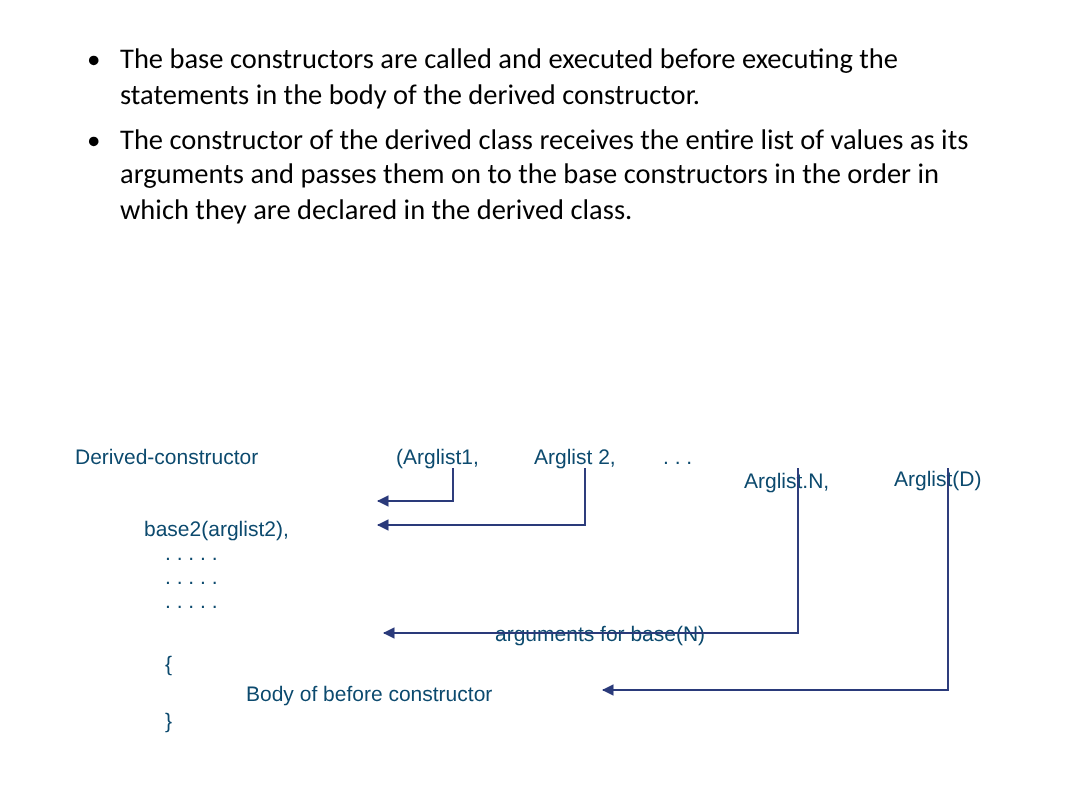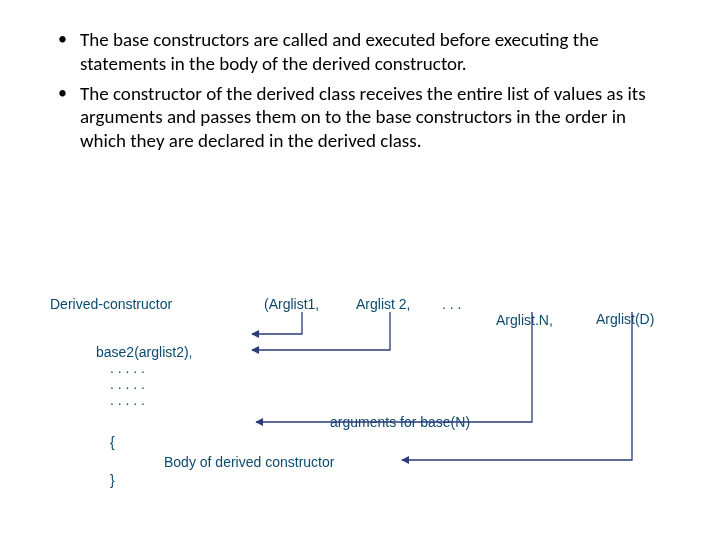--- a/index.html
+++ b/index.html
@@ -62,21 +62,21 @@
   <span class="label" style="left:312px; top:4px;">Arglist 2,</span>
   <span class="label" style="left:398px; top:4px;">. . .</span>
   <span class="label" style="left:452px; top:20px;">Arglist.N,</span>
   <span class="label" style="left:552px; top:19px;">Arglist(D)</span>
 
   <span class="label" style="left:52px; top:52px;">base2(arglist2),</span>
   <span class="label" style="left:66px; top:68px;">. . . . .</span>
   <span class="label" style="left:66px; top:84px;">. . . . .</span>
   <span class="label" style="left:66px; top:100px;">. . . . .</span>
   <span class="label" style="left:66px; top:142px;">{</span>
-  <span class="label" style="left:120px; top:162px;">Body of derived constructor</span>
+  <span class="label" style="left:120px; top:162px;">Body of before constructor</span>
   <span class="label" style="left:66px; top:180px;">}</span>
 
   <span class="label" style="left:286px; top:122px;">arguments for base(N)</span>
 
   <svg width="640" height="198">
     <defs>
       <marker id="arrow" viewBox="0 0 10 10" refX="9" refY="5" markerWidth="6" markerHeight="6" orient="auto-start-reverse">
         <path d="M 0 0 L 10 5 L 0 10 z" fill="#2a3a7a"></path>
       </marker>
     </defs>

